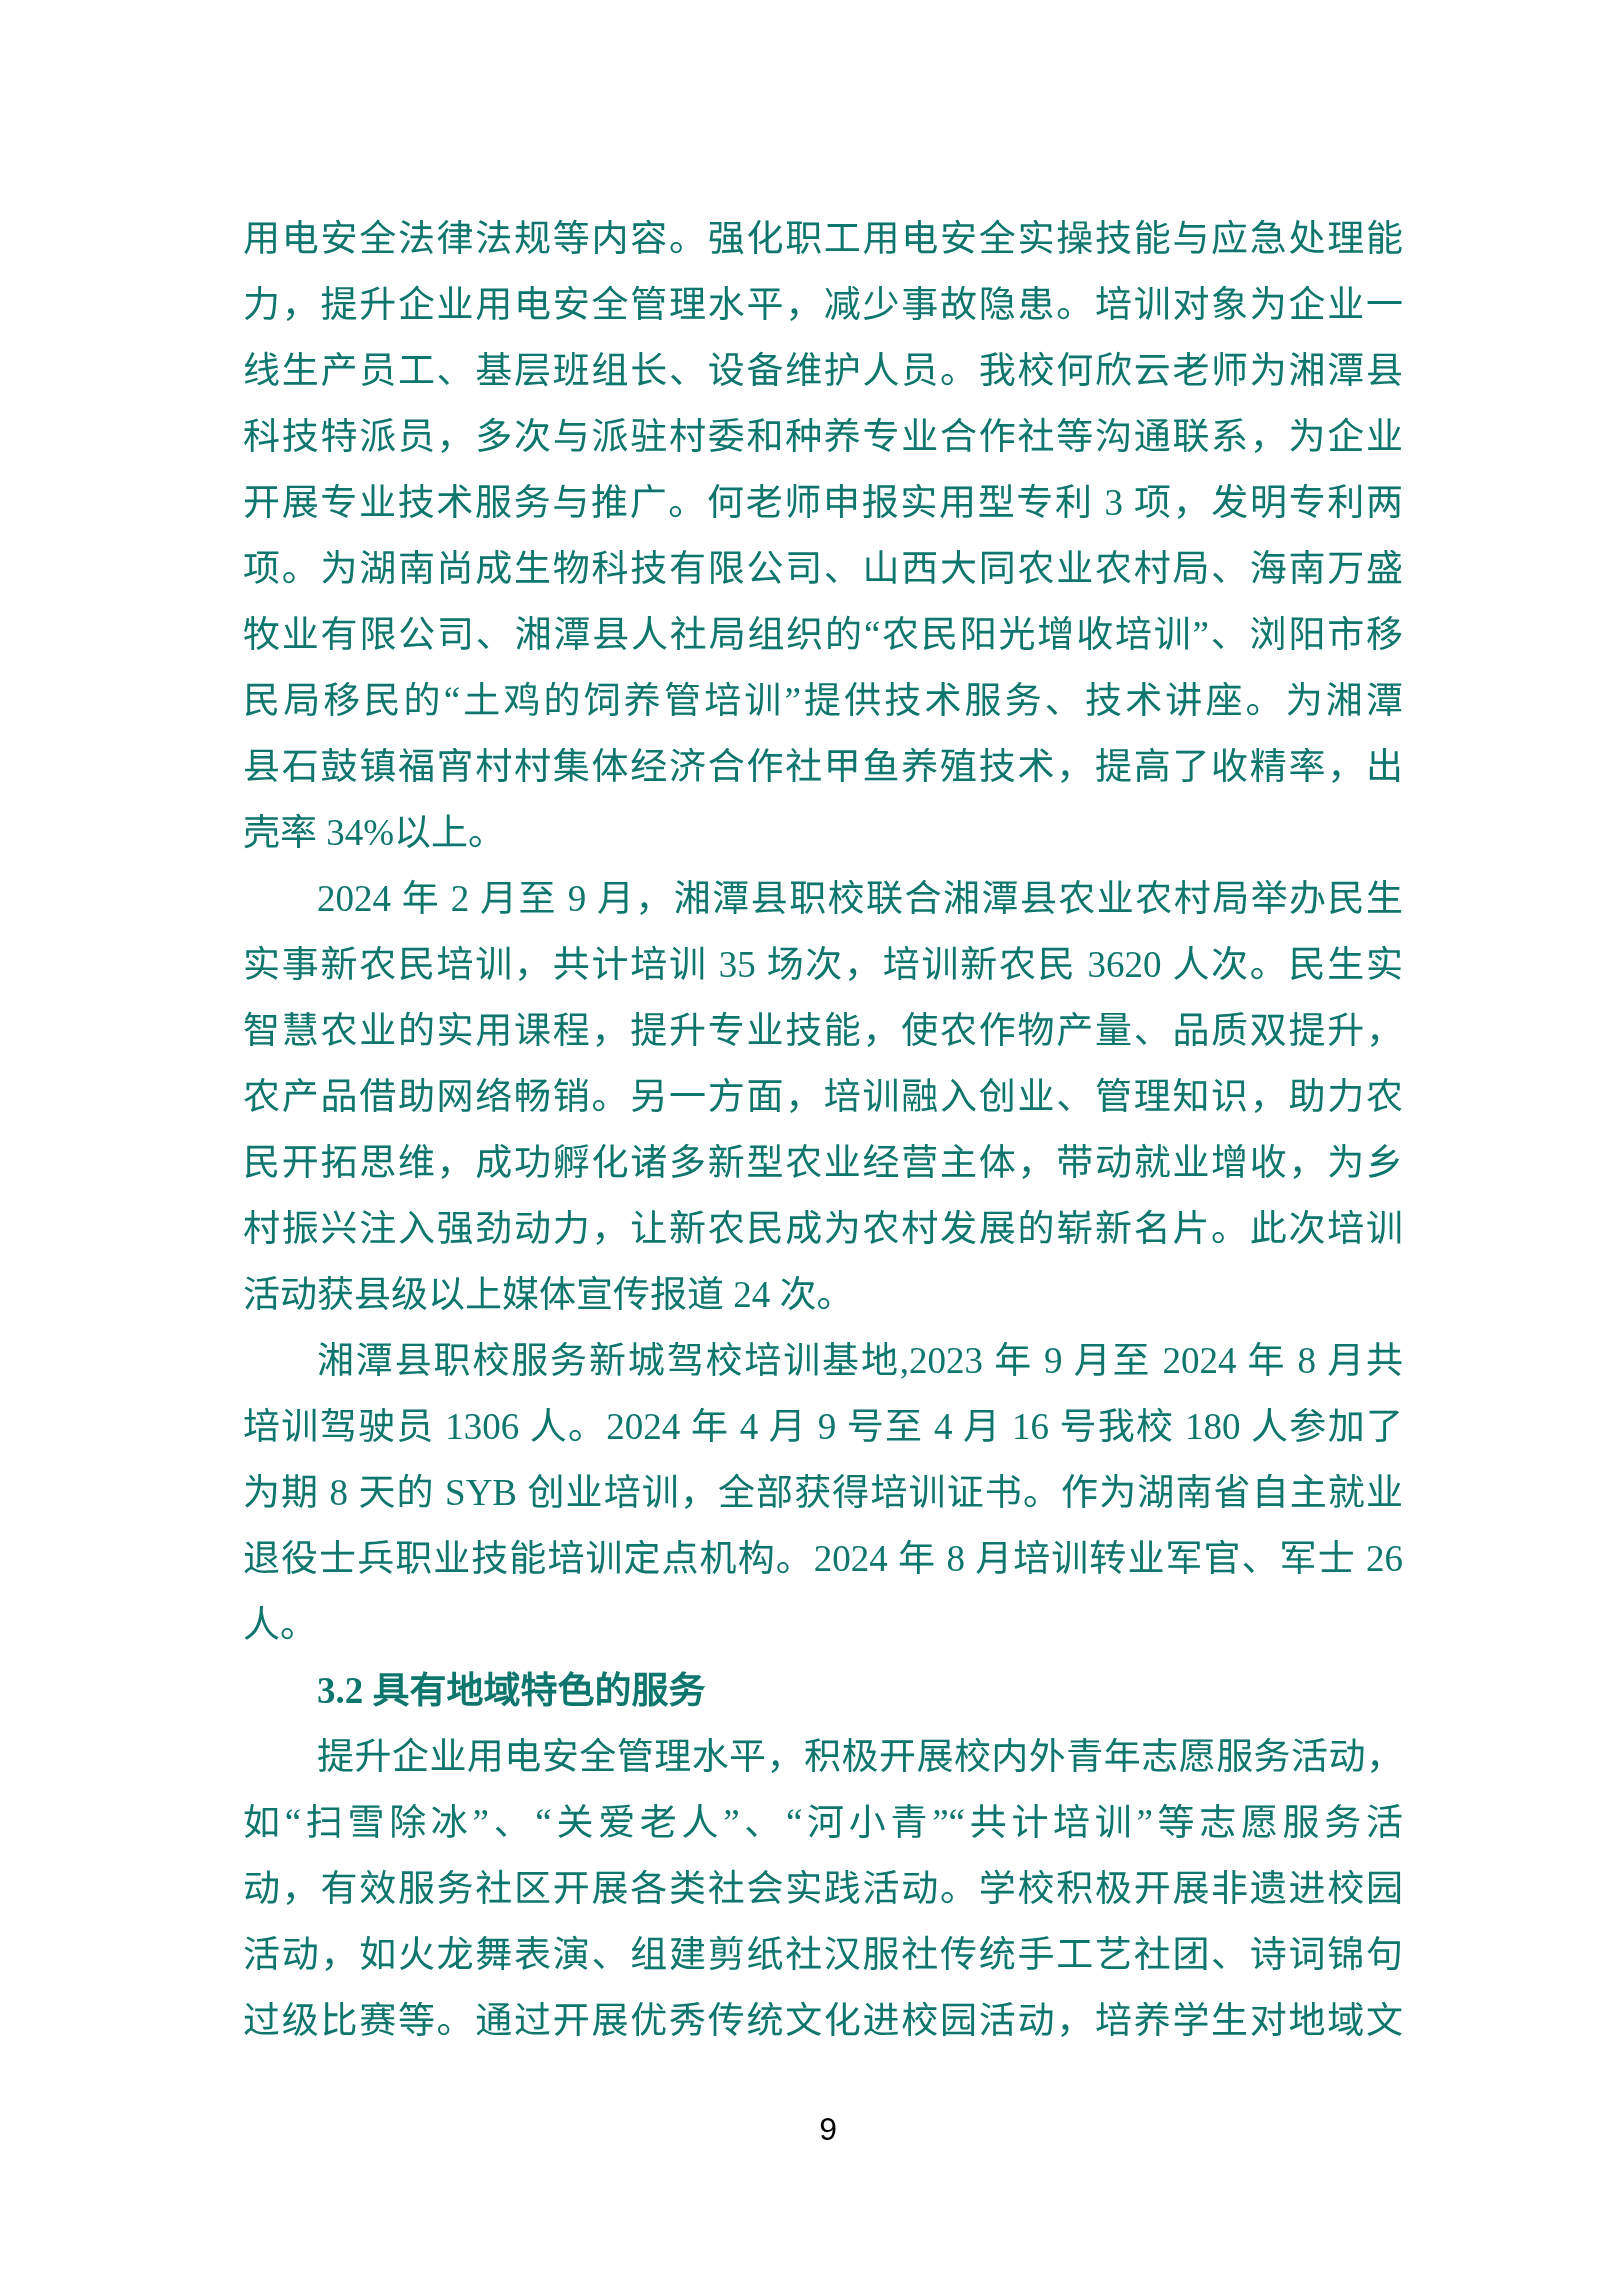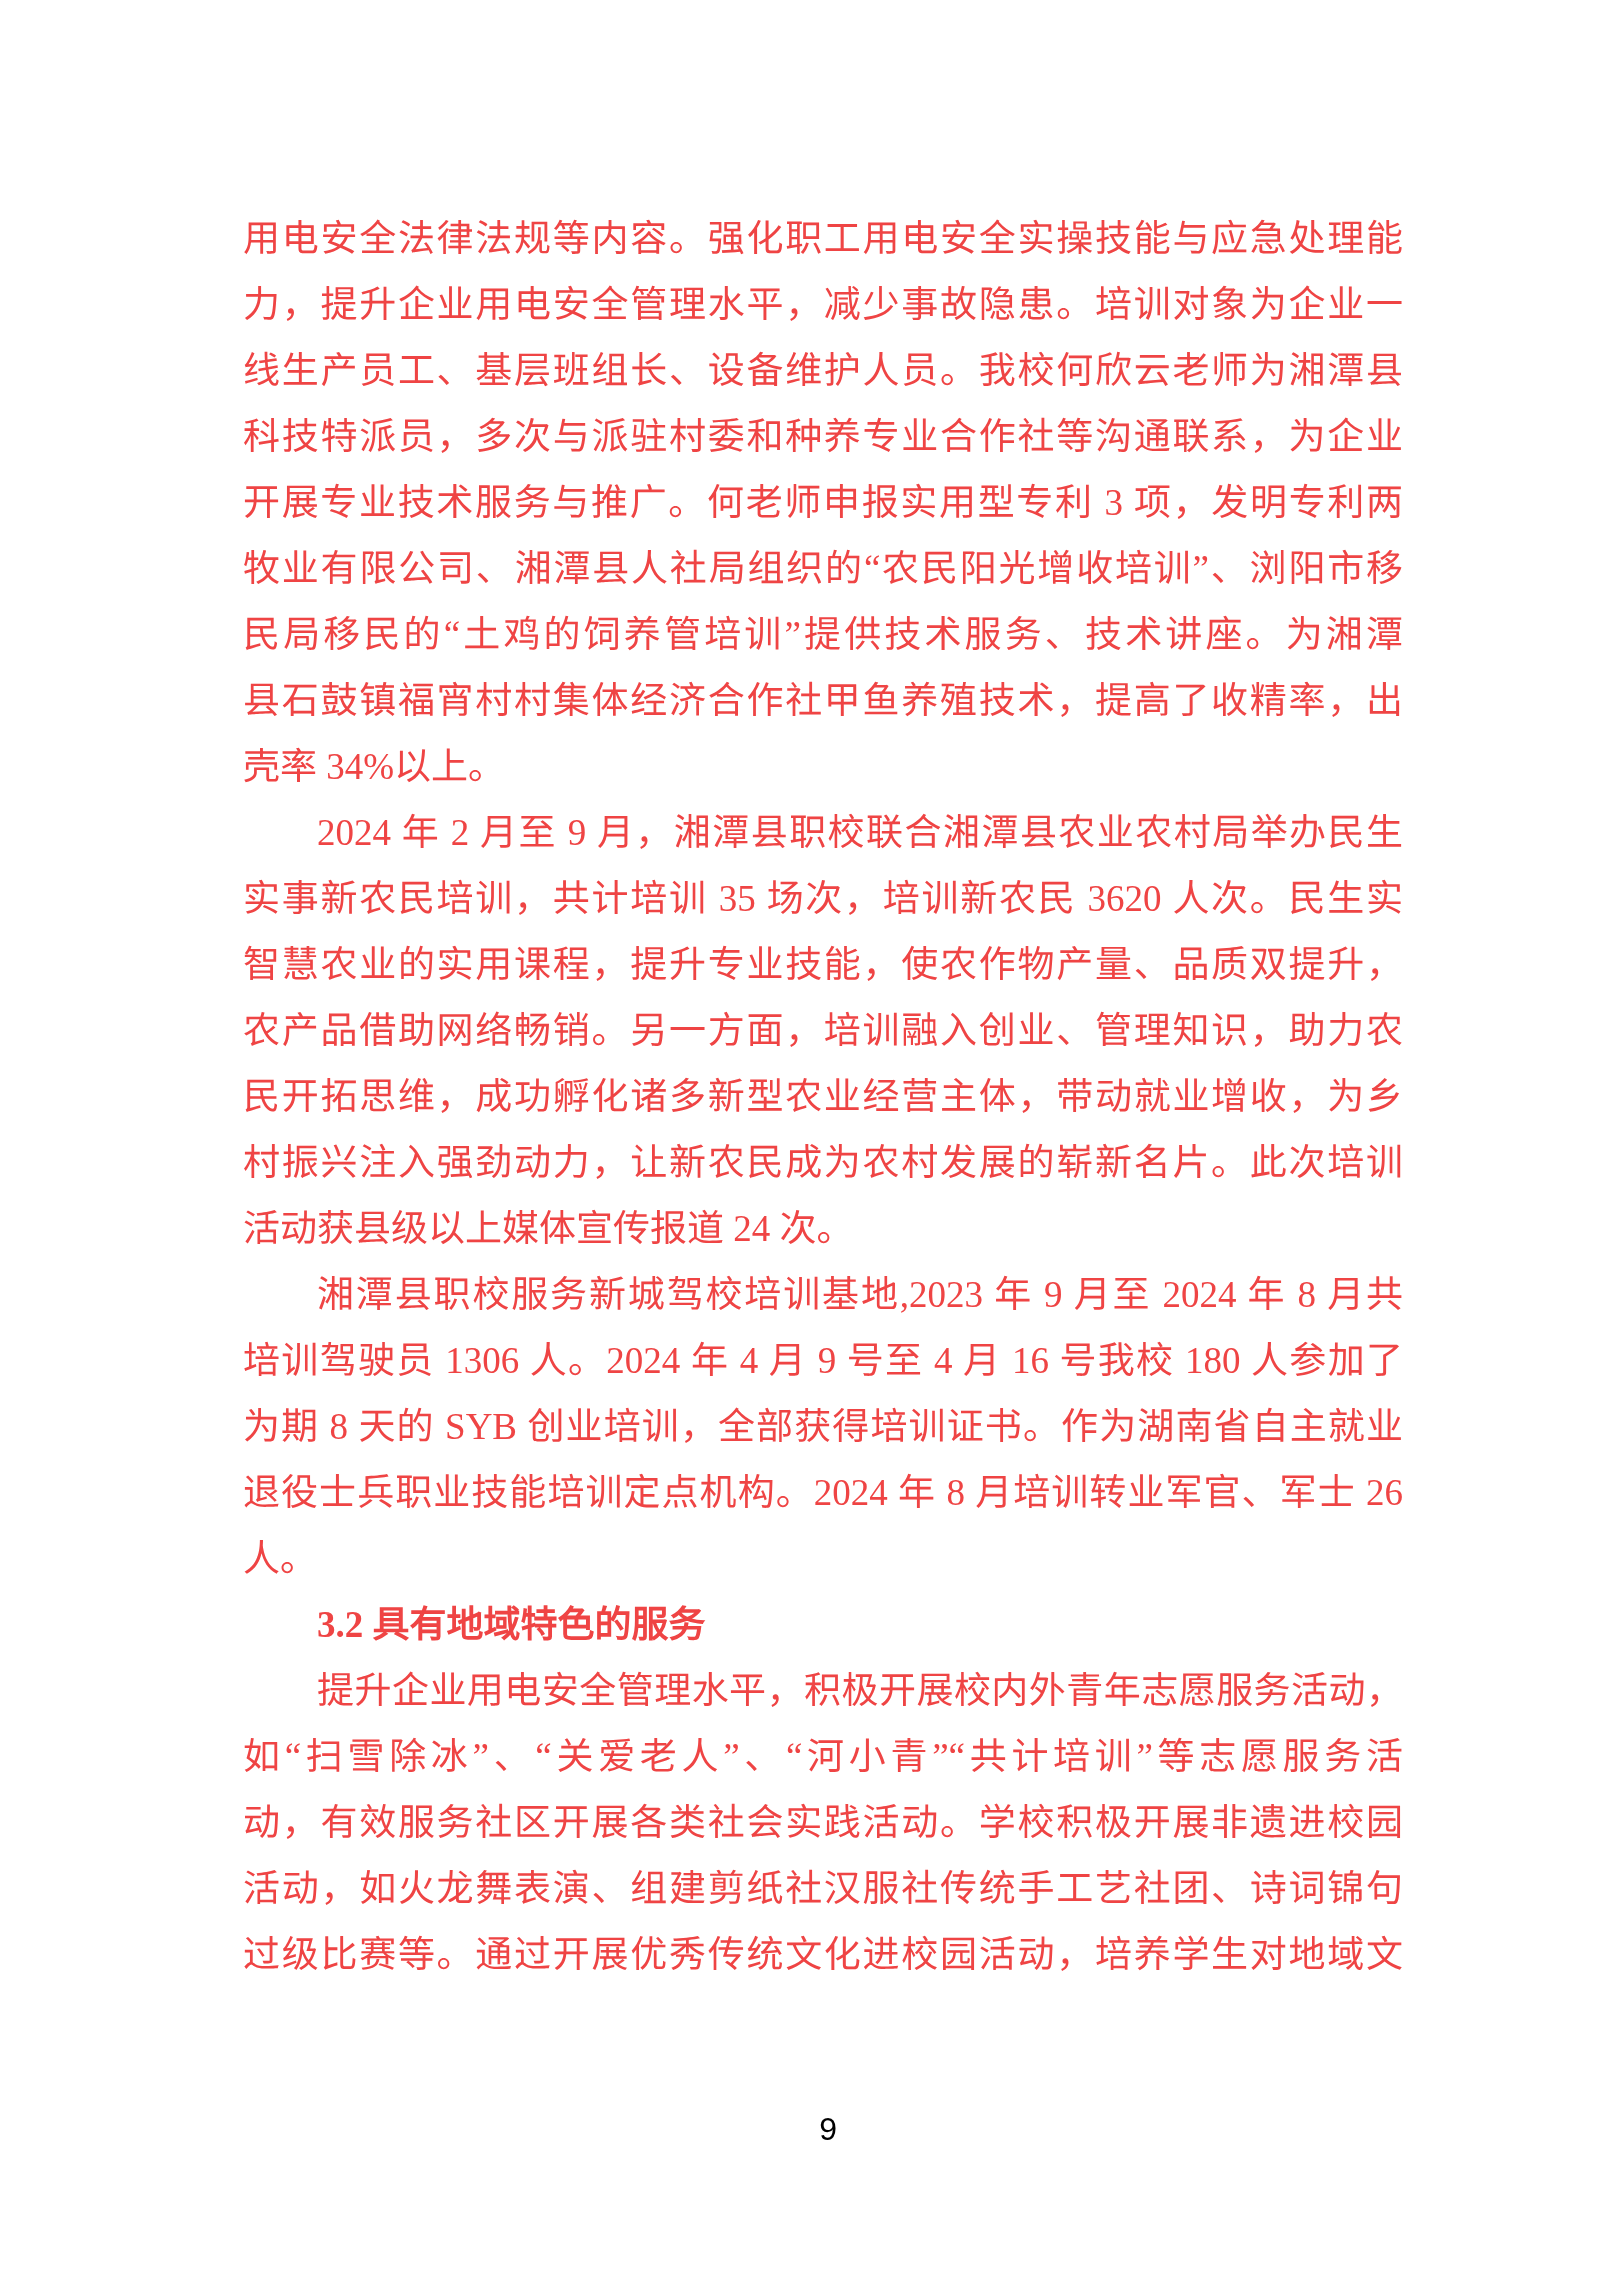--- a/index.html
+++ b/index.html
@@ -23,21 +23,21 @@
     width: 1160px;
   }
 
   .ln {
     margin: 0;
     padding: 0;
     height: 66px;
     line-height: 66px;
     font-size: 37px;
     font-weight: normal;
-    color: #ef4444;
+    color: #0f766e;
     text-align: justify;
     text-align-last: justify;
     overflow: hidden;
     white-space: normal;
   }
 
   
   .ln.end {
     text-align: left;
     text-align-last: left;
@@ -70,20 +70,21 @@
 <body>
 
 <div class="page">
   <div class="text-block">
 
     <p class="ln j">用电安全法律法规等内容。强化职工用电安全实操技能与应急处理能</p>
     <p class="ln j">力，提升企业用电安全管理水平，减少事故隐患。培训对象为企业一</p>
     <p class="ln j">线生产员工、基层班组长、设备维护人员。我校何欣云老师为湘潭县</p>
     <p class="ln j">科技特派员，多次与派驻村委和种养专业合作社等沟通联系，为企业</p>
     <p class="ln j">开展专业技术服务与推广。何老师申报实用型专利 3 项，发明专利两</p>
+    <p class="ln j">项。为湖南尚成生物科技有限公司、山西大同农业农村局、海南万盛</p>
     <p class="ln j">牧业有限公司、湘潭县人社局组织的“农民阳光增收培训”、浏阳市移</p>
     <p class="ln j">民局移民的“土鸡的饲养管培训”提供技术服务、技术讲座。为湘潭</p>
     <p class="ln j">县石鼓镇福宵村村集体经济合作社甲鱼养殖技术，提高了收精率，出</p>
     <p class="ln end">壳率 34%以上。</p>
 
     <p class="ln j ind">2024 年 2 月至 9 月，湘潭县职校联合湘潭县农业农村局举办民生</p>
     <p class="ln j">实事新农民培训，共计培训 35 场次，培训新农民 3620 人次。民生实</p>
     <p class="ln j">智慧农业的实用课程，提升专业技能，使农作物产量、品质双提升，</p>
     <p class="ln j">农产品借助网络畅销。另一方面，培训融入创业、管理知识，助力农</p>
     <p class="ln j">民开拓思维，成功孵化诸多新型农业经营主体，带动就业增收，为乡</p>

